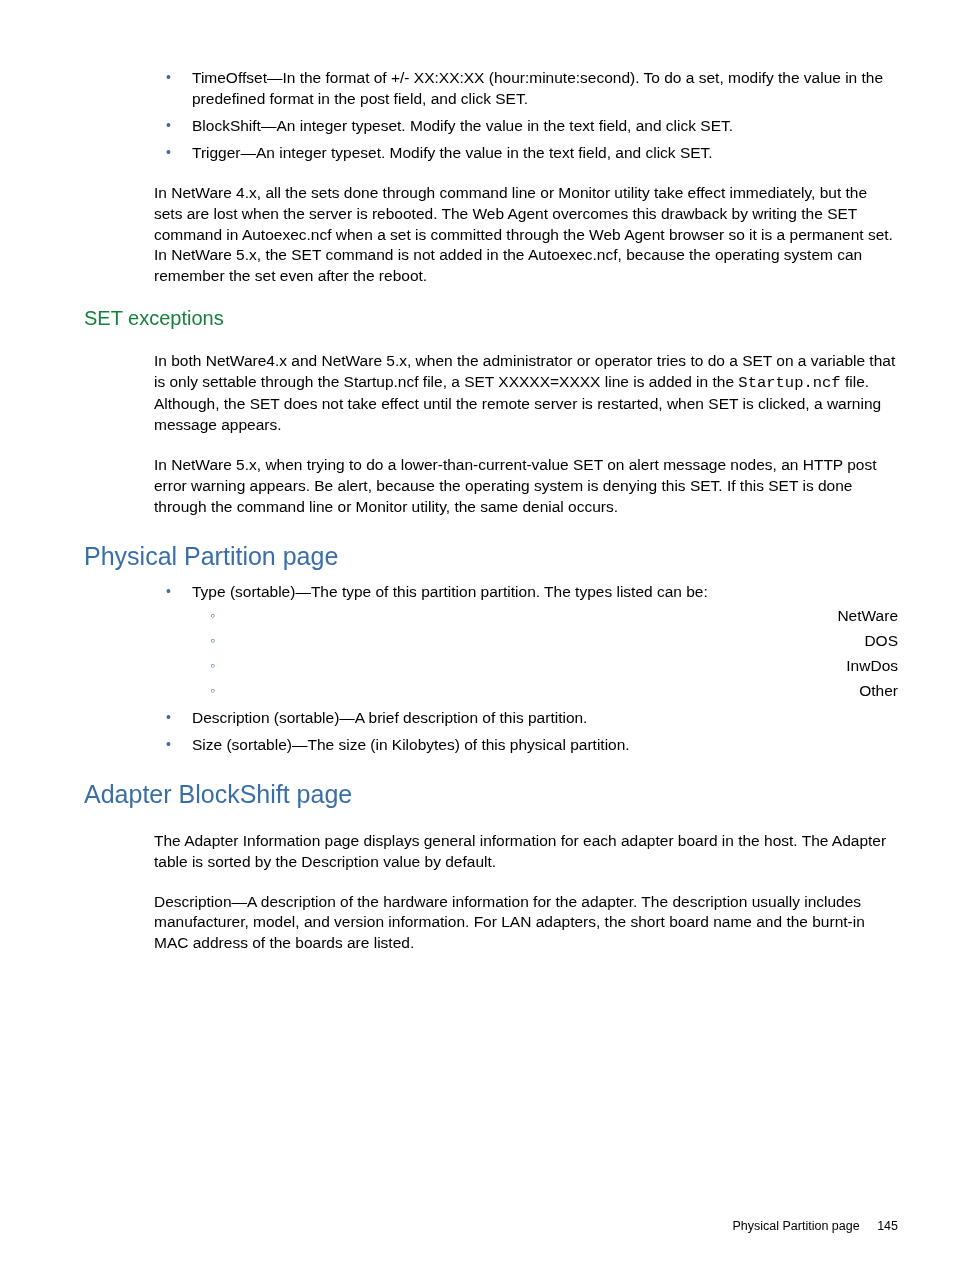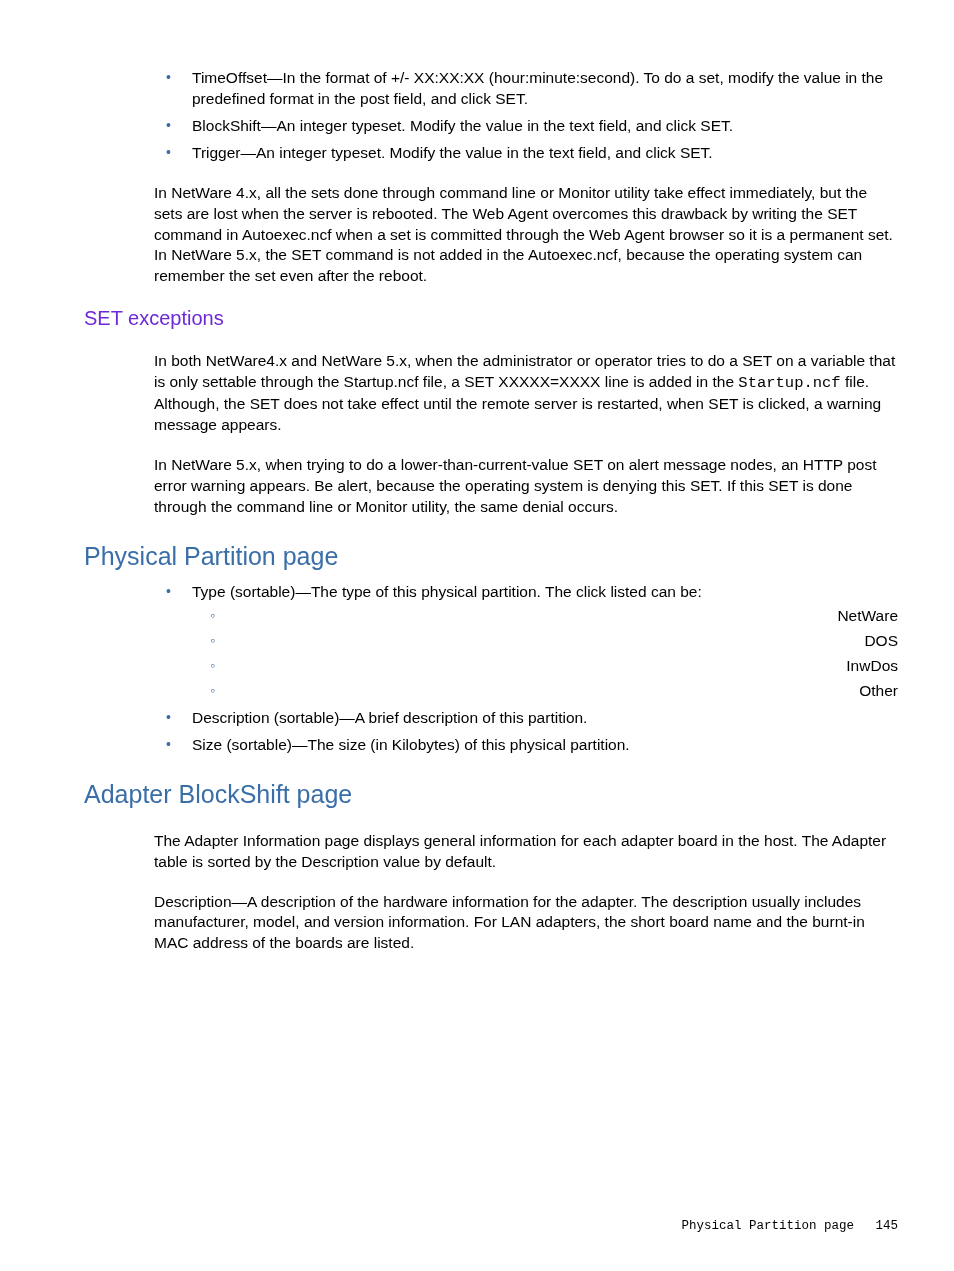--- a/index.html
+++ b/index.html
@@ -23,23 +23,23 @@
   ul.circle { list-style: none; padding-left: 0; margin: 4px 0 4px 0; text-align: right; }
   ul.circle > li { position: relative; padding-left: 42px; margin: 4px 0; }
   ul.circle > li::before {
     content: "◦"; position: absolute; left: 18px; top: 0;
     color: #3a6ea8; font-size: 14px;
   }
   p { margin: 19px 0 12px 0; }
   h2 { font-family: Arial, Helvetica, sans-serif; font-weight: normal;
        color: #3a6ea8; font-size: 25px; margin: 22px 0 8px -70px; }
   h3 { font-family: Arial, Helvetica, sans-serif; font-weight: normal;
-       color: #6d28d9; font-size: 20px; margin: 18px 0 6px -70px; }
+       color: #15803d; font-size: 20px; margin: 18px 0 6px -70px; }
   .mono { font-family: "Courier New", monospace; }
-  .footer { position: absolute; top: 1218px; right: 56px; font-size: 12.5px; font-family: Liberation Mono, monospace; }
+  .footer { position: absolute; top: 1218px; right: 56px; font-size: 12.5px; }
   .footer-title { margin-right: 14px; }
 </style>
 </head>
 <body>
 
 <div class="content">
 
   <ul class="bullet">
     <li>TimeOffset—In the format of +/- XX:XX:XX (hour:minute:second). To do a set, modify the value in the predefined format in the post field, and click SET.</li>
     <li>BlockShift—An integer typeset. Modify the value in the text field, and click SET.</li>
@@ -50,21 +50,21 @@
 
   <h3>SET exceptions</h3>
   <p>
     <span>In both NetWare4.x and NetWare 5.x, when the administrator or operator tries to do a SET on a variable that is only settable through the Startup.ncf file, a SET XXXXX=XXXX line is added in the </span><span class="mono">Startup.ncf</span><span> file. Although, the SET does not take effect until the remote server is restarted, when SET is clicked, a warning message appears.</span>
   </p>
   <p>In NetWare 5.x, when trying to do a lower-than-current-value SET on alert message nodes, an HTTP post error warning appears. Be alert, because the operating system is denying this SET. If this SET is done through the command line or Monitor utility, the same denial occurs.</p>
 
   <h2>Physical Partition page</h2>
   <ul class="bullet">
     <li>
-      <span>Type (sortable)—The type of this physical partition. The click listed can be:</span>
+      <span>Type (sortable)—The type of this partition partition. The types listed can be:</span>
       <ul class="circle">
         <li>NetWare</li>
         <li>DOS</li>
         <li>InwDos</li>
         <li>Other</li>
       </ul>
     </li>
     <li>Description (sortable)—A brief description of this partition.</li>
     <li>Size (sortable)—The size (in Kilobytes) of this physical partition.</li>
   </ul>

